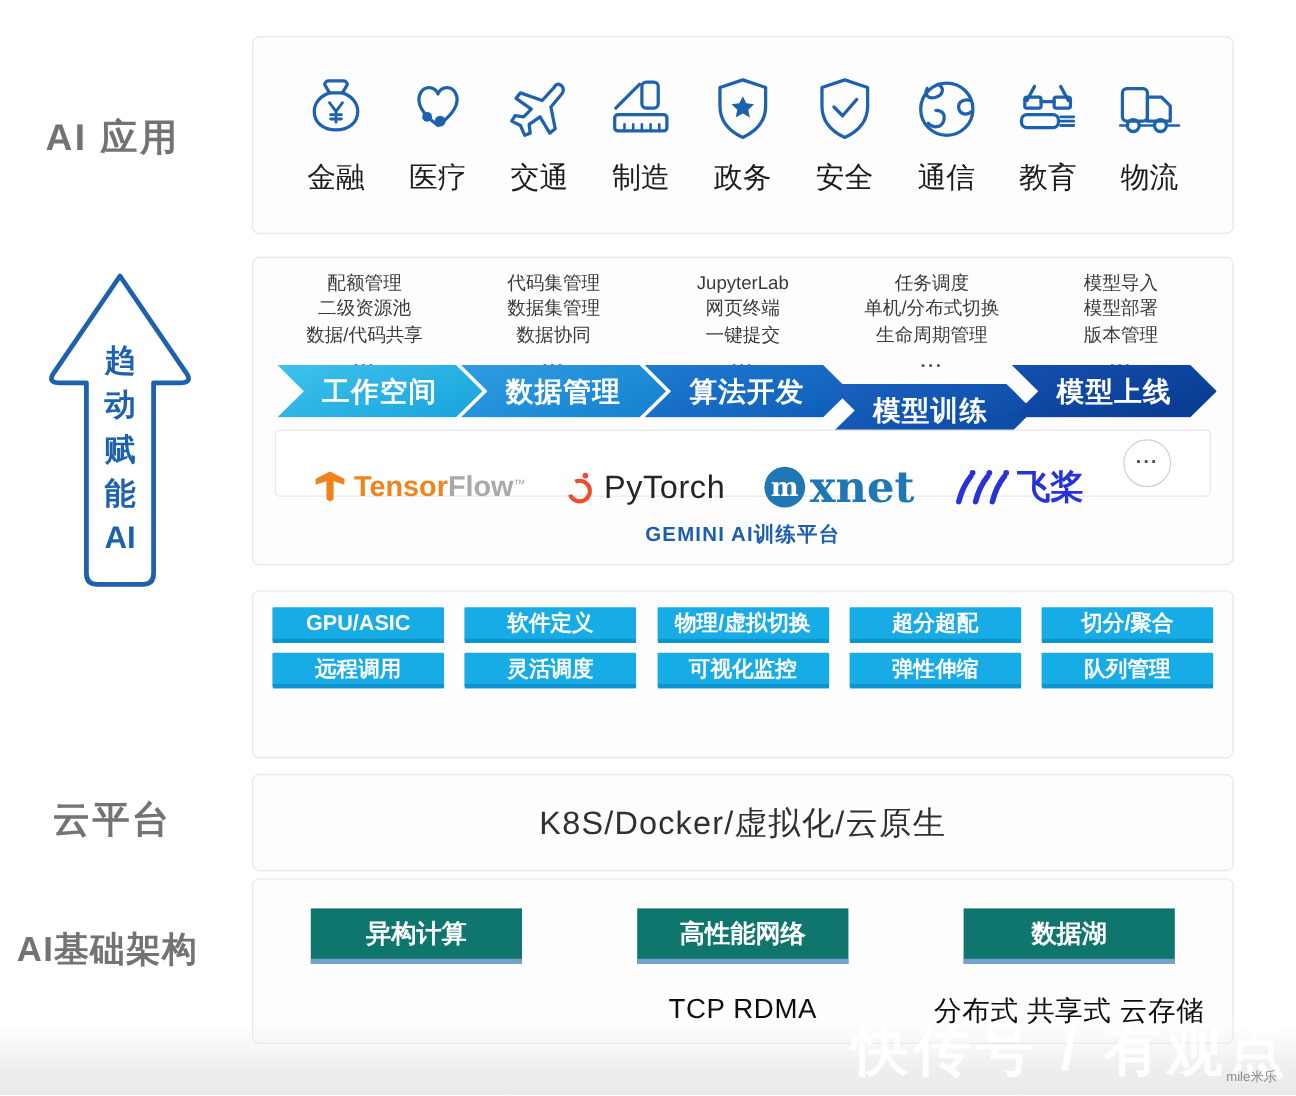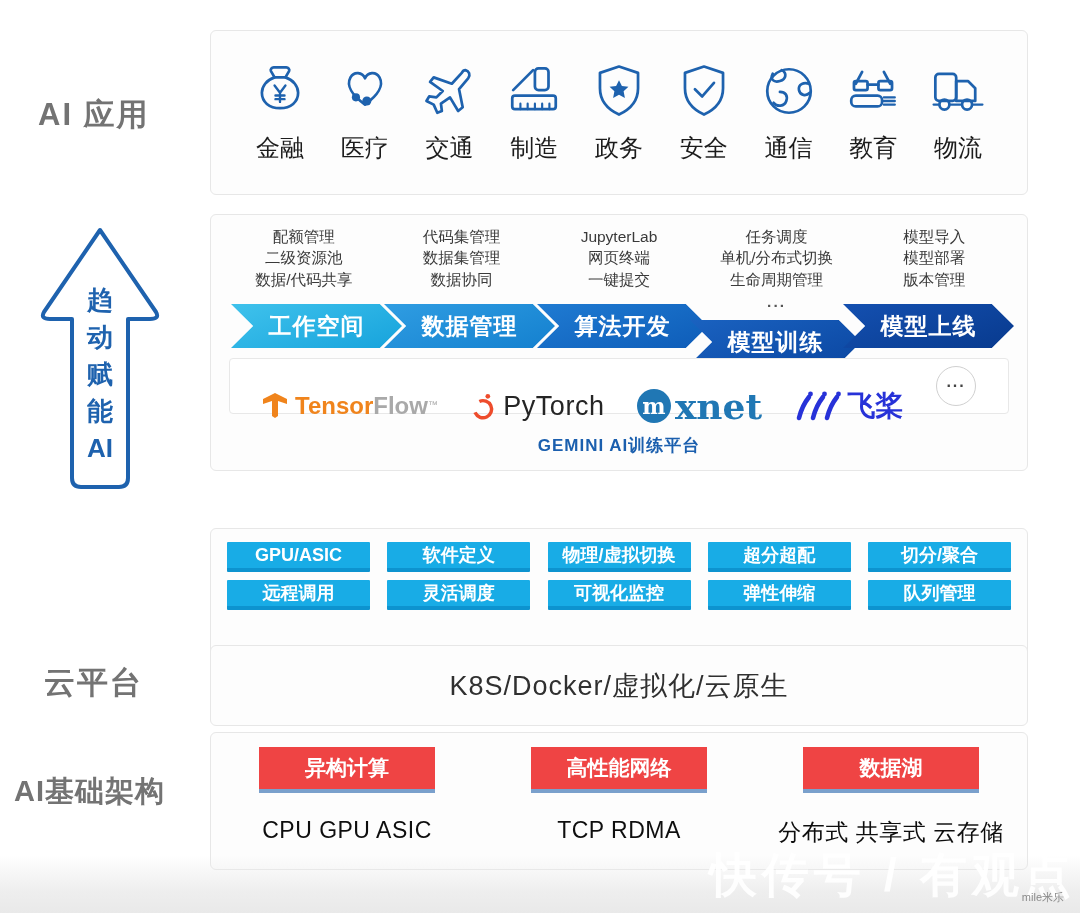--- a/index.html
+++ b/index.html
@@ -48,33 +48,33 @@
   .mx-badge{width:34px;height:34px;border-radius:50%;background:#2077b4;color:#fff;
             display:flex;align-items:center;justify-content:center;
             font-family:"DejaVu Serif",serif;font-size:22px;font-weight:700;}
   .mx-rest{color:#2077b4;font-family:"DejaVu Serif",serif;font-size:36px;font-weight:600;margin-left:-3px;}
   .pp-text{color:#2732d8;font-size:28px;font-weight:700;}
   .more-circle{width:38px;height:38px;border-radius:50%;border:1.5px solid #d0d0d0;color:#444;
             display:flex;align-items:center;justify-content:center;font-size:16px;font-weight:700;letter-spacing:1px;}
   .sect-title{position:absolute;bottom:13px;left:0;right:0;text-align:center;color:#1b5fae;
             font-size:17px;font-weight:800;letter-spacing:1px;}
 
-  .box-orionx{top:492px;height:140px;margin-top:36px;}
+  .box-orionx{top:492px;height:140px;}
   .cyan-row{position:absolute;left:16px;right:16px;display:flex;justify-content:space-between;}
   .cyan-row.r1{top:13px;} .cyan-row.r2{top:51px;}
   .cyan-btn{width:143px;height:26px;line-height:26px;text-align:center;color:#fff;font-size:18px;
             font-weight:600;background:#18ace6;border-bottom:4px solid #0d93cf;border-radius:1px;}
 
   .box-cloud{top:645px;height:81px;display:flex;align-items:center;justify-content:center;}
   .cloud-text{font-size:27px;color:#303030;letter-spacing:1px;font-weight:500;}
 
   .box-infra{top:732px;height:138px;display:flex;}
   .infra-col{flex:1;display:flex;flex-direction:column;align-items:center;}
-  .navy-btn{margin-top:14px;width:176px;height:42px;display:flex;align-items:center;justify-content:center;
-            color:#fff;font-size:21px;font-weight:700;background:#ef4444;border-bottom:4px solid #7aa0cc;}
+  .navy-btn{margin-top:24px;width:176px;height:42px;display:flex;align-items:center;justify-content:center;
+            color:#fff;font-size:21px;font-weight:700;background:#0f766e;border-bottom:4px solid #7aa0cc;}
   .infra-sub{margin-top:24px;font-size:23px;color:#0e0e0e;font-weight:500;letter-spacing:0.5px;}
 
   
   .bottom-strip{position:absolute;left:0;right:0;bottom:0;height:58px;
        background:linear-gradient(180deg,rgba(236,236,236,0) 0%,rgba(234,234,234,0.8) 62%,#e9e9e9 100%);}
   .wm-big{position:absolute;right:4px;bottom:6px;font-size:47px;font-weight:800;
        color:rgba(255,255,255,0.92);letter-spacing:5px;white-space:nowrap;}
   .wm-brand{position:absolute;right:16px;bottom:8px;font-size:11px;color:#8a8a8a;}
 </style>
 </head>
@@ -272,21 +272,20 @@
     </div>
   </div>
 
   <div class="panel box-cloud">
     <div class="cloud-text">K8S/Docker/虚拟化/云原生</div>
   </div>
 
   <div class="panel box-infra">
     <div class="infra-col">
       <div class="navy-btn">异构计算</div>
-      <div class="infra-sub">CPU GPU ASIC</div>
     </div>
     <div class="infra-col">
       <div class="navy-btn">高性能网络</div>
       <div class="infra-sub">TCP RDMA</div>
     </div>
     <div class="infra-col">
       <div class="navy-btn">数据湖</div>
       <div class="infra-sub">分布式 共享式 云存储</div>
     </div>
   </div>

